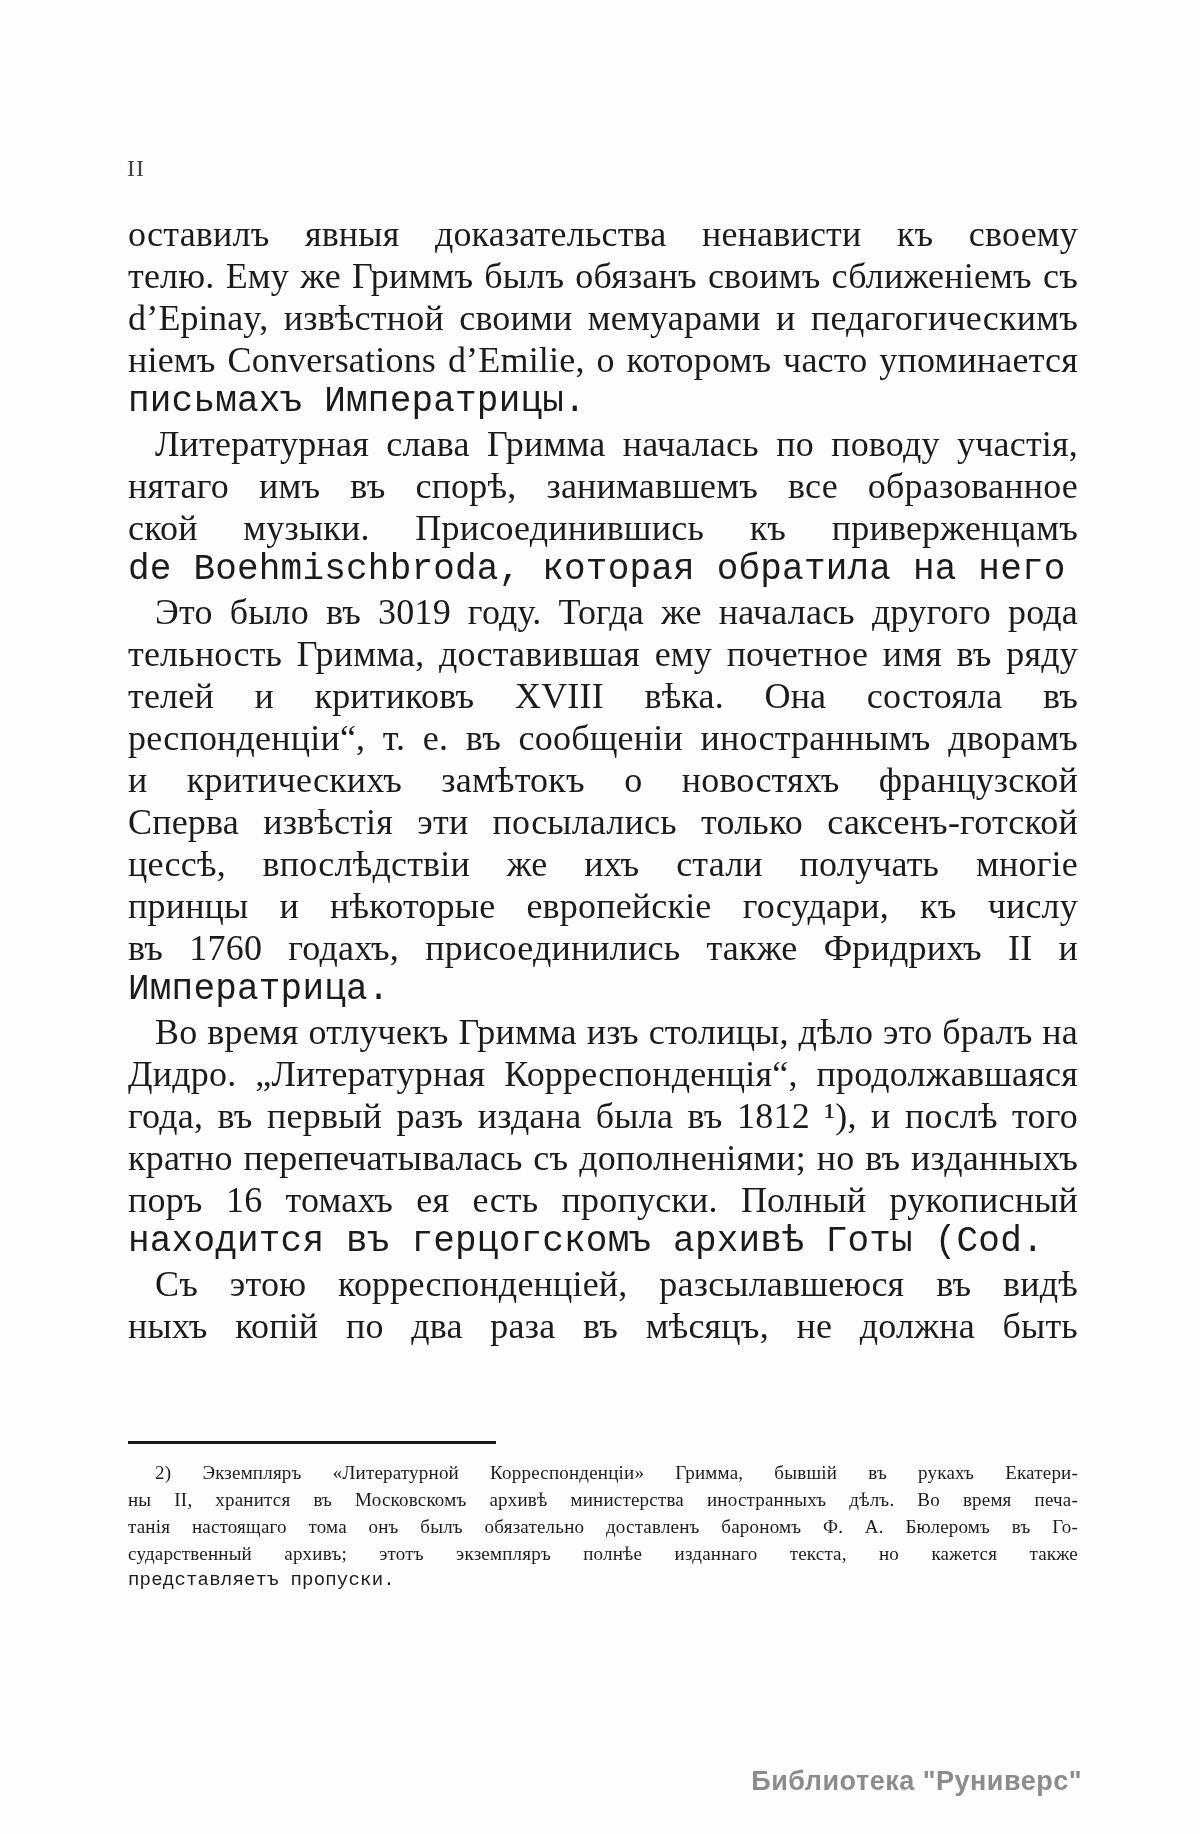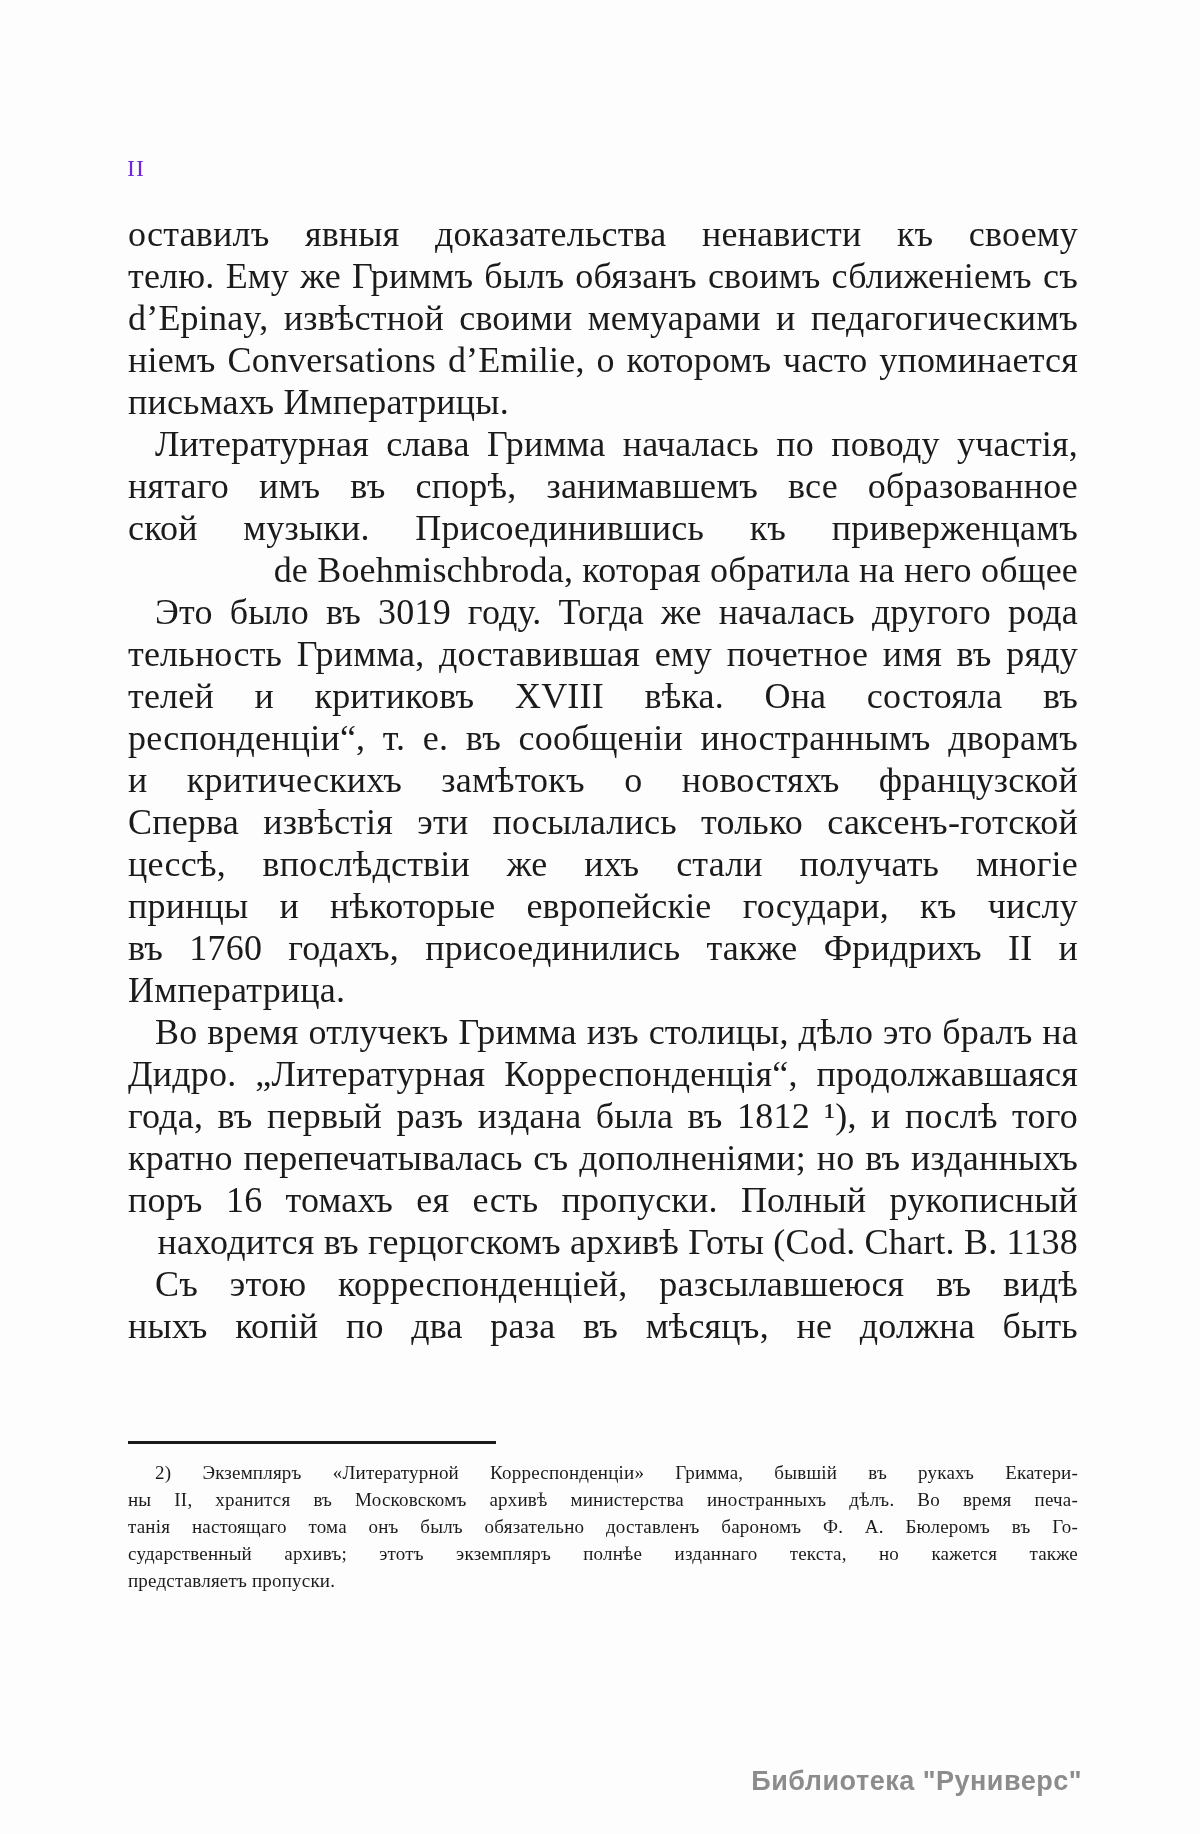--- a/index.html
+++ b/index.html
@@ -15,21 +15,21 @@
     font-family: "Liberation Serif", "DejaVu Serif", serif;
     color: #1b1b1b;
     overflow: hidden;
   }
   .page-number {
     position: absolute;
     left: 127px;
     top: 155px;
     font-size: 24px;
     letter-spacing: 1px;
-    color: #6d28d9;
+    color: #404040;
   }
   .body-text {
     position: absolute;
     left: 128px;
     top: 213px;
     width: 950px;
     font-size: 36px;
     line-height: 42px;
     letter-spacing: 0.2px;
   }
@@ -47,22 +47,23 @@
     overflow: hidden;
     text-align: justify;
     text-align-last: justify;
     -moz-text-align-last: justify;
   }
   .footnotes .line {
     height: 27px;
   }
   .line.indent { text-indent: 27px; }
   .line.nojust {
-    text-align: right;
+    text-align: left;
     text-align-last: left;
+    font-family: Liberation Mono, monospace;
     -moz-text-align-last: left;
   }
   .footnote-rule {
     position: absolute;
     left: 128px;
     top: 1441px;
     width: 368px;
     height: 3px;
     background: #1a1a1a;
   }

